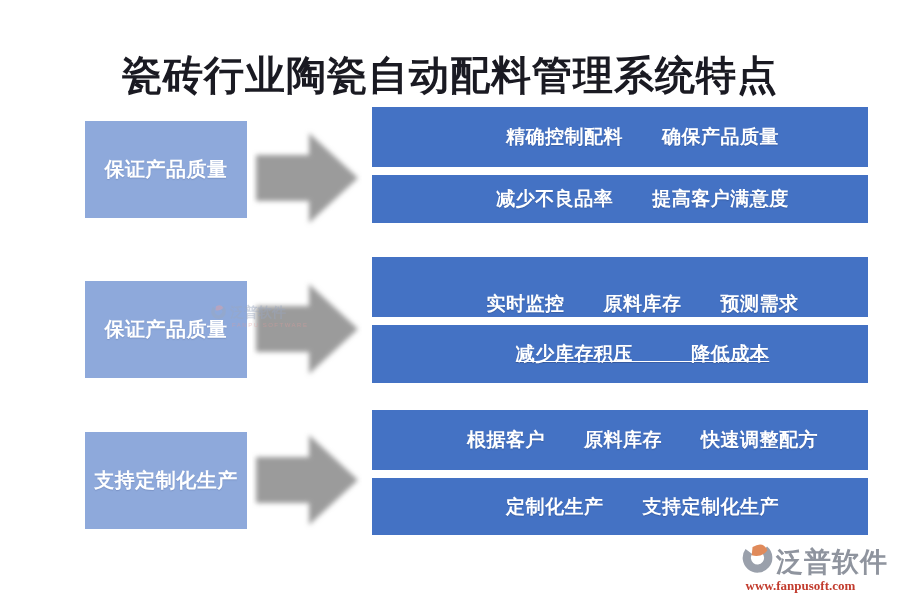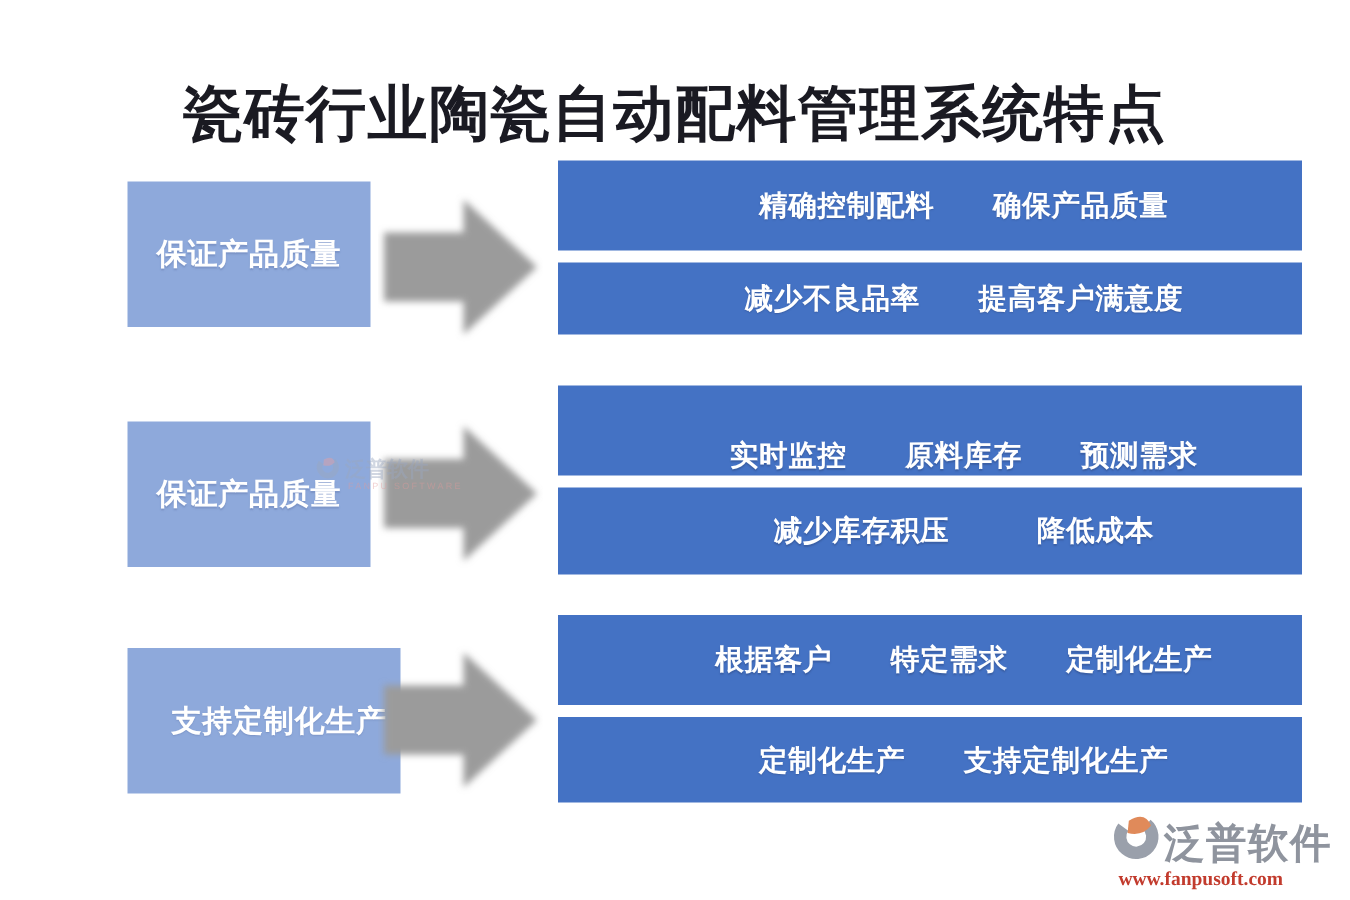--- a/index.html
+++ b/index.html
@@ -18,42 +18,42 @@
 
   .left-box{
     position:absolute;left:85px;width:162px;height:97px;
     background:#8ea9db;color:#ffffff;
     display:flex;align-items:center;justify-content:center;
     font-size:20px;font-weight:bold;letter-spacing:0.5px;
     text-shadow:0 1px 1px rgba(90,110,160,.35);
   }
   .left-box.r1{top:121px;}
   .left-box.r2{top:281px;}
-  .left-box.r3{top:432px;padding-left:20px;}
+  .left-box.r3{top:432px;}
 
   .arrow{
     position:absolute;left:252px;width:110px;height:100px;
   }
   .arrow.r1{top:128px;}
   .arrow.r2{top:279px;}
   .arrow.r3{top:430px;}
 
   .feature-bar{
     position:absolute;left:372px;width:451px;height:60px;
     background:#4472c4;color:#ffffff;
     display:flex;align-items:center;justify-content:center;
     font-size:19px;font-weight:bold;letter-spacing:0.5px;
     white-space:pre;
     text-shadow:0 1px 1px rgba(40,60,110,.35);
     padding-left:45px;
   }
   .fb-1a{top:107px;}
   .fb-1b{top:175px;height:48px;}
   .fb-2a{top:257px;align-items:flex-end;}
-  .fb-2b{top:325px;height:58px;}
+  .fb-2b{top:325px;height:58px;text-decoration:underline;}
   .fb-3a{top:410px;}
   .fb-3b{top:478px;height:57px;}
 
   .watermark{
     position:absolute;left:210px;top:302px;width:120px;
     opacity:0.45;z-index:5;pointer-events:none;
     display:flex;flex-direction:column;line-height:1;
   }
   .wm-row{display:flex;align-items:center;gap:3px;}
   .wm-text{font-size:14px;font-weight:bold;color:#9aa7c0;}
@@ -115,21 +115,21 @@
     <span>减少库存积压　　　降低成本</span>
   </div>
 
   <div class="left-box r3">
     <span>支持定制化生产</span>
   </div>
   <svg class="arrow r3" viewBox="0 0 110 100">
     <polygon points="4,27 57,27 57,5 106,50 57,95 57,73 4,73" fill="#9b9b9b" filter="url(#arrowBlur)"></polygon>
   </svg>
   <div class="feature-bar fb-3a">
-    <span>根据客户　　特定需求　　定制化生产</span>
+    <span>根据客户　　原料库存　　快速调整配方</span>
   </div>
   <div class="feature-bar fb-3b">
     <span>定制化生产　　支持定制化生产</span>
   </div>
 
   <div class="watermark">
     <div class="wm-row">
       <svg width="17" height="19" viewBox="0 0 40 44">
         <circle cx="20" cy="22" r="13" fill="none" stroke="#9aa7c0" stroke-width="9" stroke-dasharray="60 22" transform="rotate(-50 20 22)"></circle>
         <path d="M14 10 Q27 3 31 14 Q24 22 13 19 Z" fill="#e8a0a0"></path>

